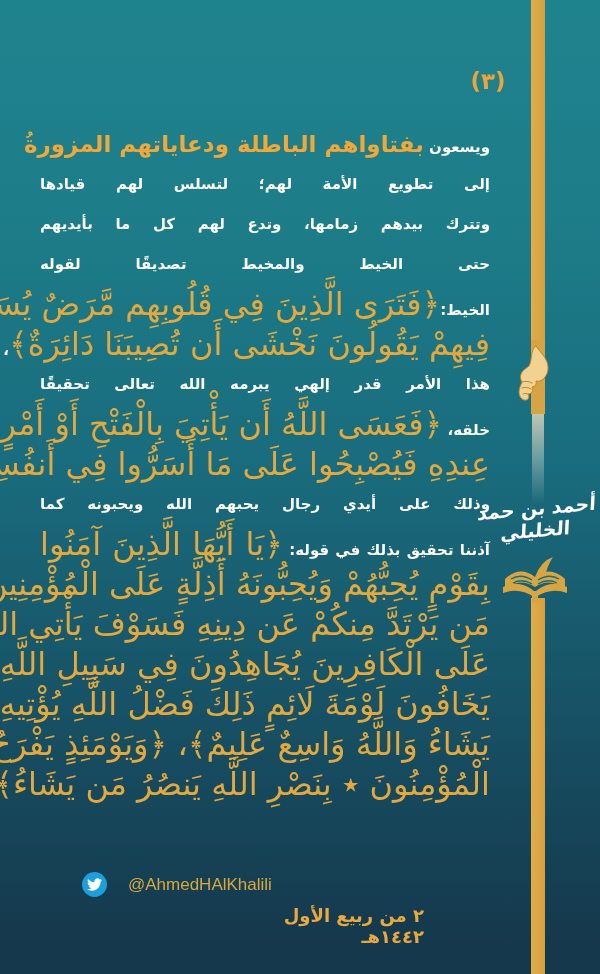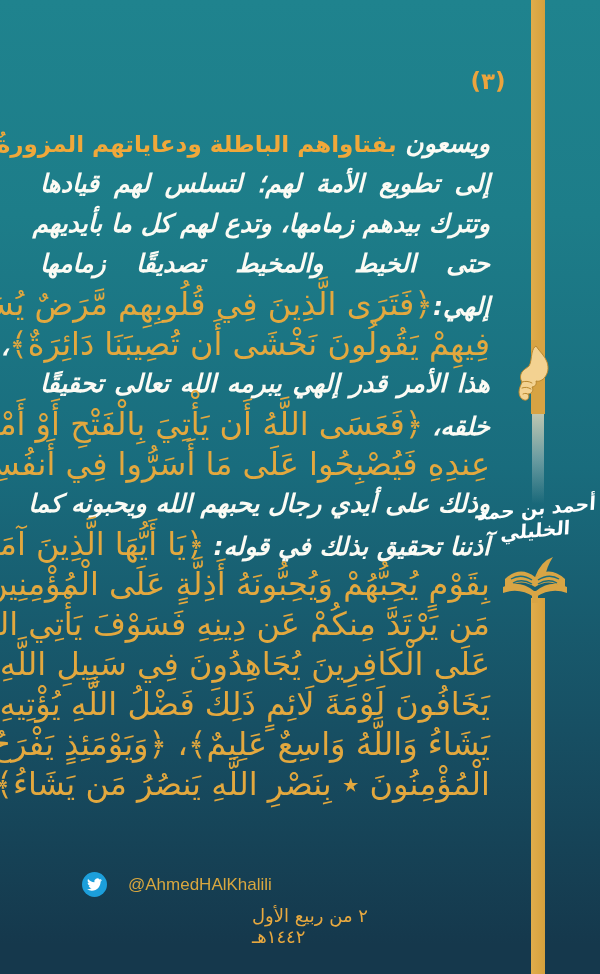--- a/index.html
+++ b/index.html
@@ -16,34 +16,34 @@
     background:linear-gradient(180deg,rgba(243,226,190,.85) 0%,rgba(210,215,205,.45) 55%,rgba(210,215,205,0) 100%);}
   .hand{position:absolute;left:510px;top:340px;width:48px;height:74px;}
   .book{position:absolute;left:501px;top:553px;width:68px;height:50px;}
   
   .page-number{position:absolute;left:466px;top:68px;width:44px;text-align:center;
     direction:ltr;color:#eca43d;font-size:23px;font-weight:700;}
   
   .article{position:absolute;left:40px;right:110px;top:124px;direction:rtl;}
   .line{line-height:40px;height:40px;white-space:nowrap;text-align:justify;text-align-last:justify;}
   .line-center{text-align:right;text-align-last:center;}
-  .seg-white{color:#fbfbf4;font-weight:700;font-size:25px;font-style:italic;}
+  .seg-white{color:#fbfbf4;font-weight:700;font-size:15px;}
   .seg-goldbold{color:#f0a83a;font-weight:700;font-size:23px;}
   .seg-quran{color:#e3a83e;font-weight:400;font-size:32px;}
   
   .signature{position:absolute;right:0px;top:497px;width:128px;text-align:center;
     color:#ffffff;font-size:19px;font-weight:700;transform:rotate(-5deg) skewX(-8deg);
     letter-spacing:-1px;direction:rtl;}
   
   .footer-left{position:absolute;left:82px;top:872px;display:flex;align-items:center;gap:21px;direction:ltr;}
   .tw-circle{width:25px;height:25px;border-radius:50%;background:#1c9fdb;display:flex;
     align-items:center;justify-content:center;}
   .tw-handle{color:#d9a73f;font-size:17px;font-family:"Liberation Sans","DejaVu Sans",sans-serif;}
-  .footer-date{position:absolute;left:252px;top:905px;width:166px;text-align:left;direction:rtl;
-    color:#e9a93f;font-size:18px;font-weight:400;}
+  .footer-date{position:absolute;left:258px;top:905px;width:166px;text-align:right;direction:rtl;
+    color:#e9a93f;font-size:18px;font-weight:700;}
 </style>
 </head>
 <body>
 
 <div class="canvas">
 
   <div class="rope rope-top"></div>
   <div class="rope-fade"></div>
   <div class="rope rope-bottom"></div>
 
@@ -55,22 +55,22 @@
              C14 29 17 28 19 26 C21 23 21 18 22 13 C23 9 24 7 26 6 Z" fill="#f3d291" stroke="#b9882f" stroke-width="1"></path>
     <path d="M12 42 C15 41 19 41 22 43 M12 48 C15 47 18 47 21 49 M13 54 C15 53 17 53 19 55" fill="none" stroke="#b9882f" stroke-width="1" stroke-linecap="round"></path>
   </svg>
 
   <div class="page-number">(٣)</div>
 
   <div class="article">
       <div class="line"><span class="seg-white">ويسعون </span><span class="seg-goldbold">بفتاواهم الباطلة ودعاياتهم المزورةُ</span></div>
       <div class="line"><span class="seg-white">إلى تطويع الأمة لهم؛ لتسلس لهم قيادها</span></div>
       <div class="line"><span class="seg-white">وتترك بيدهم زمامها، وتدع لهم كل ما بأيديهم</span></div>
-      <div class="line"><span class="seg-white">حتى الخيط والمخيط تصديقًا زمامها</span></div>
-      <div class="line"><span class="seg-white">إلهي:</span><span class="seg-quran">﴿فَتَرَى الَّذِينَ فِي قُلُوبِهِم مَّرَضٌ يُسَارِعُونَ</span></div>
+      <div class="line"><span class="seg-white">حتى الخيط والمخيط تصديقًا لقوله</span></div>
+      <div class="line"><span class="seg-white">الخيط:</span><span class="seg-quran">﴿فَتَرَى الَّذِينَ فِي قُلُوبِهِم مَّرَضٌ يُسَارِعُونَ</span></div>
       <div class="line"><span class="seg-quran">فِيهِمْ يَقُولُونَ نَخْشَى أَن تُصِيبَنَا دَائِرَةٌ﴾</span><span class="seg-white">، وبحسب ما</span></div>
       <div class="line"><span class="seg-white">هذا الأمر قدر إلهي يبرمه الله تعالى تحقيقًا</span></div>
       <div class="line"><span class="seg-white">خلقه، </span><span class="seg-quran">﴿فَعَسَى اللَّهُ أَن يَأْتِيَ بِالْفَتْحِ أَوْ أَمْرٍ مِّنْ</span></div>
       <div class="line"><span class="seg-quran">عِندِهِ فَيُصْبِحُوا عَلَى مَا أَسَرُّوا فِي أَنفُسِهِمْ نَادِمِينَ﴾،</span></div>
       <div class="line"><span class="seg-white">وذلك على أيدي رجال يحبهم الله ويحبونه كما</span></div>
       <div class="line"><span class="seg-white">آذننا تحقيق بذلك في قوله: </span><span class="seg-quran">﴿يَا أَيُّهَا الَّذِينَ آمَنُوا</span></div>
       <div class="line"><span class="seg-quran">بِقَوْمٍ يُحِبُّهُمْ وَيُحِبُّونَهُ أَذِلَّةٍ عَلَى الْمُؤْمِنِينَ أَعِزَّةٍ</span></div>
       <div class="line"><span class="seg-quran">مَن يَرْتَدَّ مِنكُمْ عَن دِينِهِ فَسَوْفَ يَأْتِي اللَّهُ</span></div>
       <div class="line"><span class="seg-quran">عَلَى الْكَافِرِينَ يُجَاهِدُونَ فِي سَبِيلِ اللَّهِ وَلَا</span></div>
       <div class="line"><span class="seg-quran">يَخَافُونَ لَوْمَةَ لَائِمٍ ذَلِكَ فَضْلُ اللَّهِ يُؤْتِيهِ مَن</span></div>

